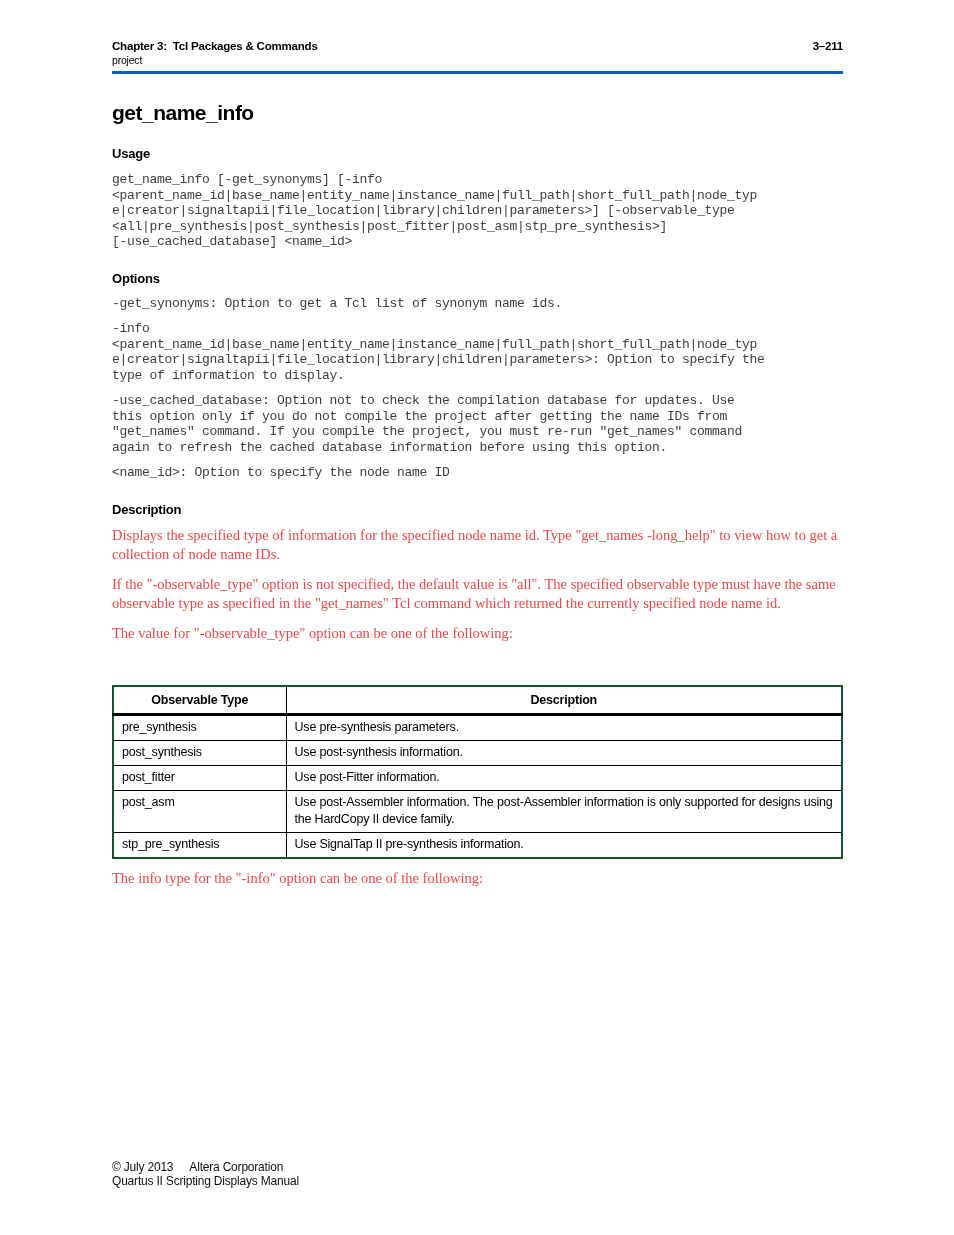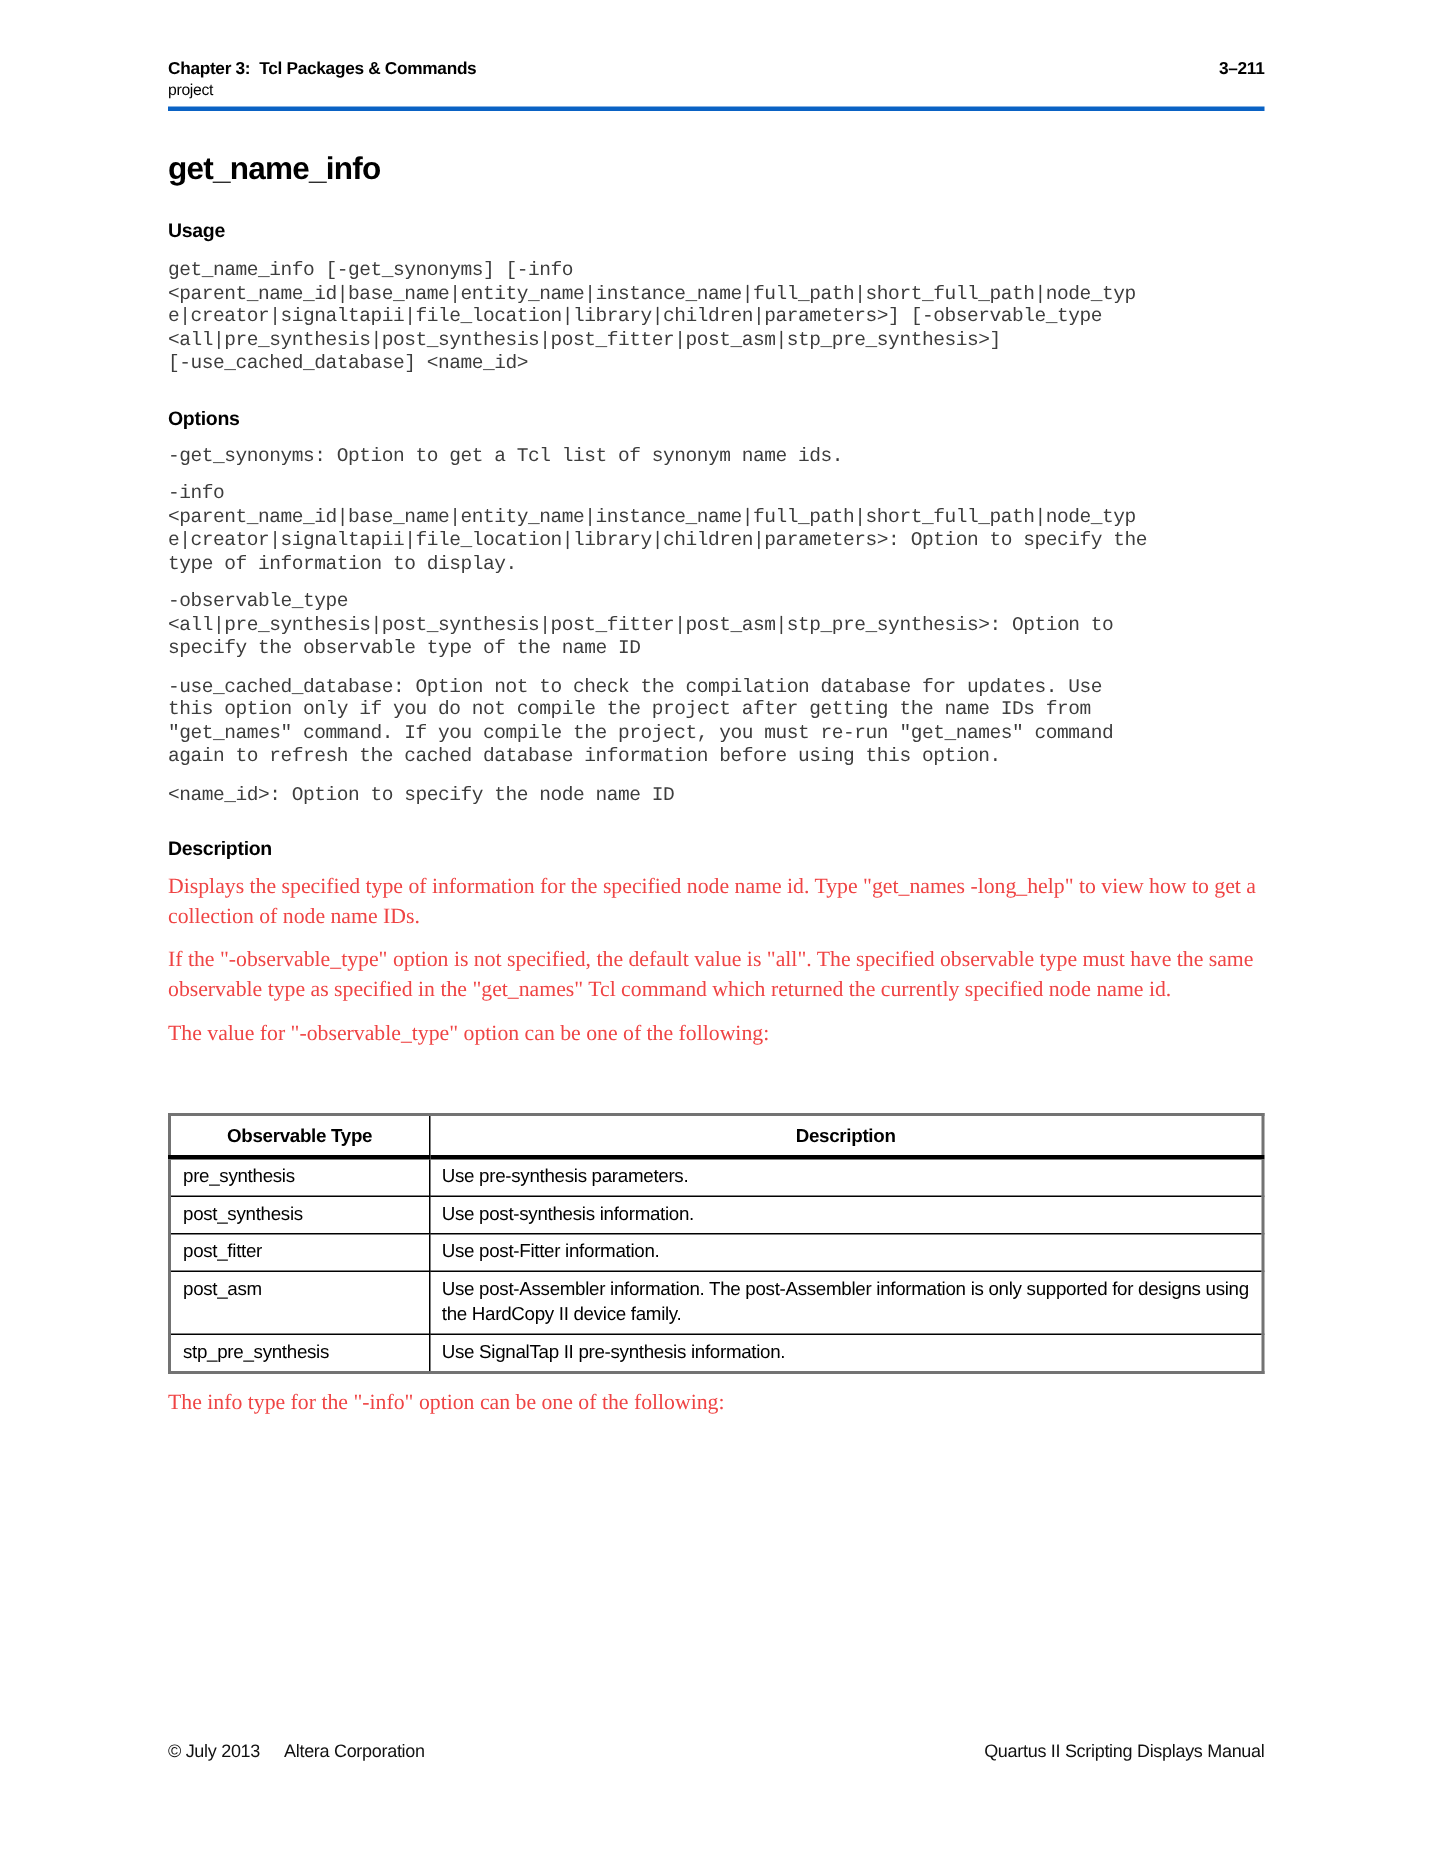--- a/index.html
+++ b/index.html
@@ -78,21 +78,21 @@
     line-height: 19.5px;
     margin-top: 10px;
     color: #ef4444;
   }
   .desc-first { margin-top: 9px; }
   
   .obs-table {
     margin-top: 42px;
     width: 731px;
     border-collapse: collapse;
-    border: 2px solid #737373;
+    border: 2px solid #14532d;
     font-size: 12.5px;
     letter-spacing: -0.2px;
     padding-left: 24px;
   }
   .obs-table col.c1 { width: 173px; }
   .obs-table th {
     border: 1px solid #000;
     border-bottom: 3px solid #000;
     font-weight: bold;
     text-align: center;
@@ -105,24 +105,25 @@
     padding: 3px 8px 4px 8px;
     line-height: 17px;
   }
   
   .footer {
     position: absolute;
     left: 112px;
     width: 731px;
     top: 1160px;
     display: flex;
-    justify-content: space-between;
+    justify-content: center;
     font-size: 12px;
     letter-spacing: -0.2px;
     color: #111;
+    flex-direction: column;
   }
   .footer .copyright { margin-right: 16px; }
 </style>
 </head>
 <body>
 
 <div class="page">
   <div class="content">
 
     <div class="running-header">
@@ -141,23 +142,20 @@
 e|creator|signaltapii|file_location|library|children|parameters&gt;] [-observable_type
 &lt;all|pre_synthesis|post_synthesis|post_fitter|post_asm|stp_pre_synthesis&gt;]
 [-use_cached_database] &lt;name_id&gt;</div>
 
     <h2 class="sub-heading">Options</h2>
     <div class="code option-item">-get_synonyms: Option to get a Tcl list of synonym name ids.</div>
     <div class="code option-item">-info
 &lt;parent_name_id|base_name|entity_name|instance_name|full_path|short_full_path|node_typ
 e|creator|signaltapii|file_location|library|children|parameters&gt;: Option to specify the
 type of information to display.</div>
-    <div class="code option-item">-observable_type
-&lt;all|pre_synthesis|post_synthesis|post_fitter|post_asm|stp_pre_synthesis&gt;: Option to
-specify the observable type of the name ID</div>
     <div class="code option-item">-use_cached_database: Option not to check the compilation database for updates. Use
 this option only if you do not compile the project after getting the name IDs from
 "get_names" command. If you compile the project, you must re-run "get_names" command
 again to refresh the cached database information before using this option.</div>
     <div class="code option-item">&lt;name_id&gt;: Option to specify the node name ID</div>
 
     <h2 class="sub-heading">Description</h2>
     <p class="body-para desc-first">Displays the specified type of information for the specified node name id. Type "get_names -long_help" to view how to get a collection of node name IDs.</p>
     <p class="body-para">If the "-observable_type" option is not specified, the default value is "all". The specified observable type must have the same observable type as specified in the "get_names" Tcl command which returned the currently specified node name id.</p>
     <p class="body-para">The value for "-observable_type" option can be one of the following:</p>

